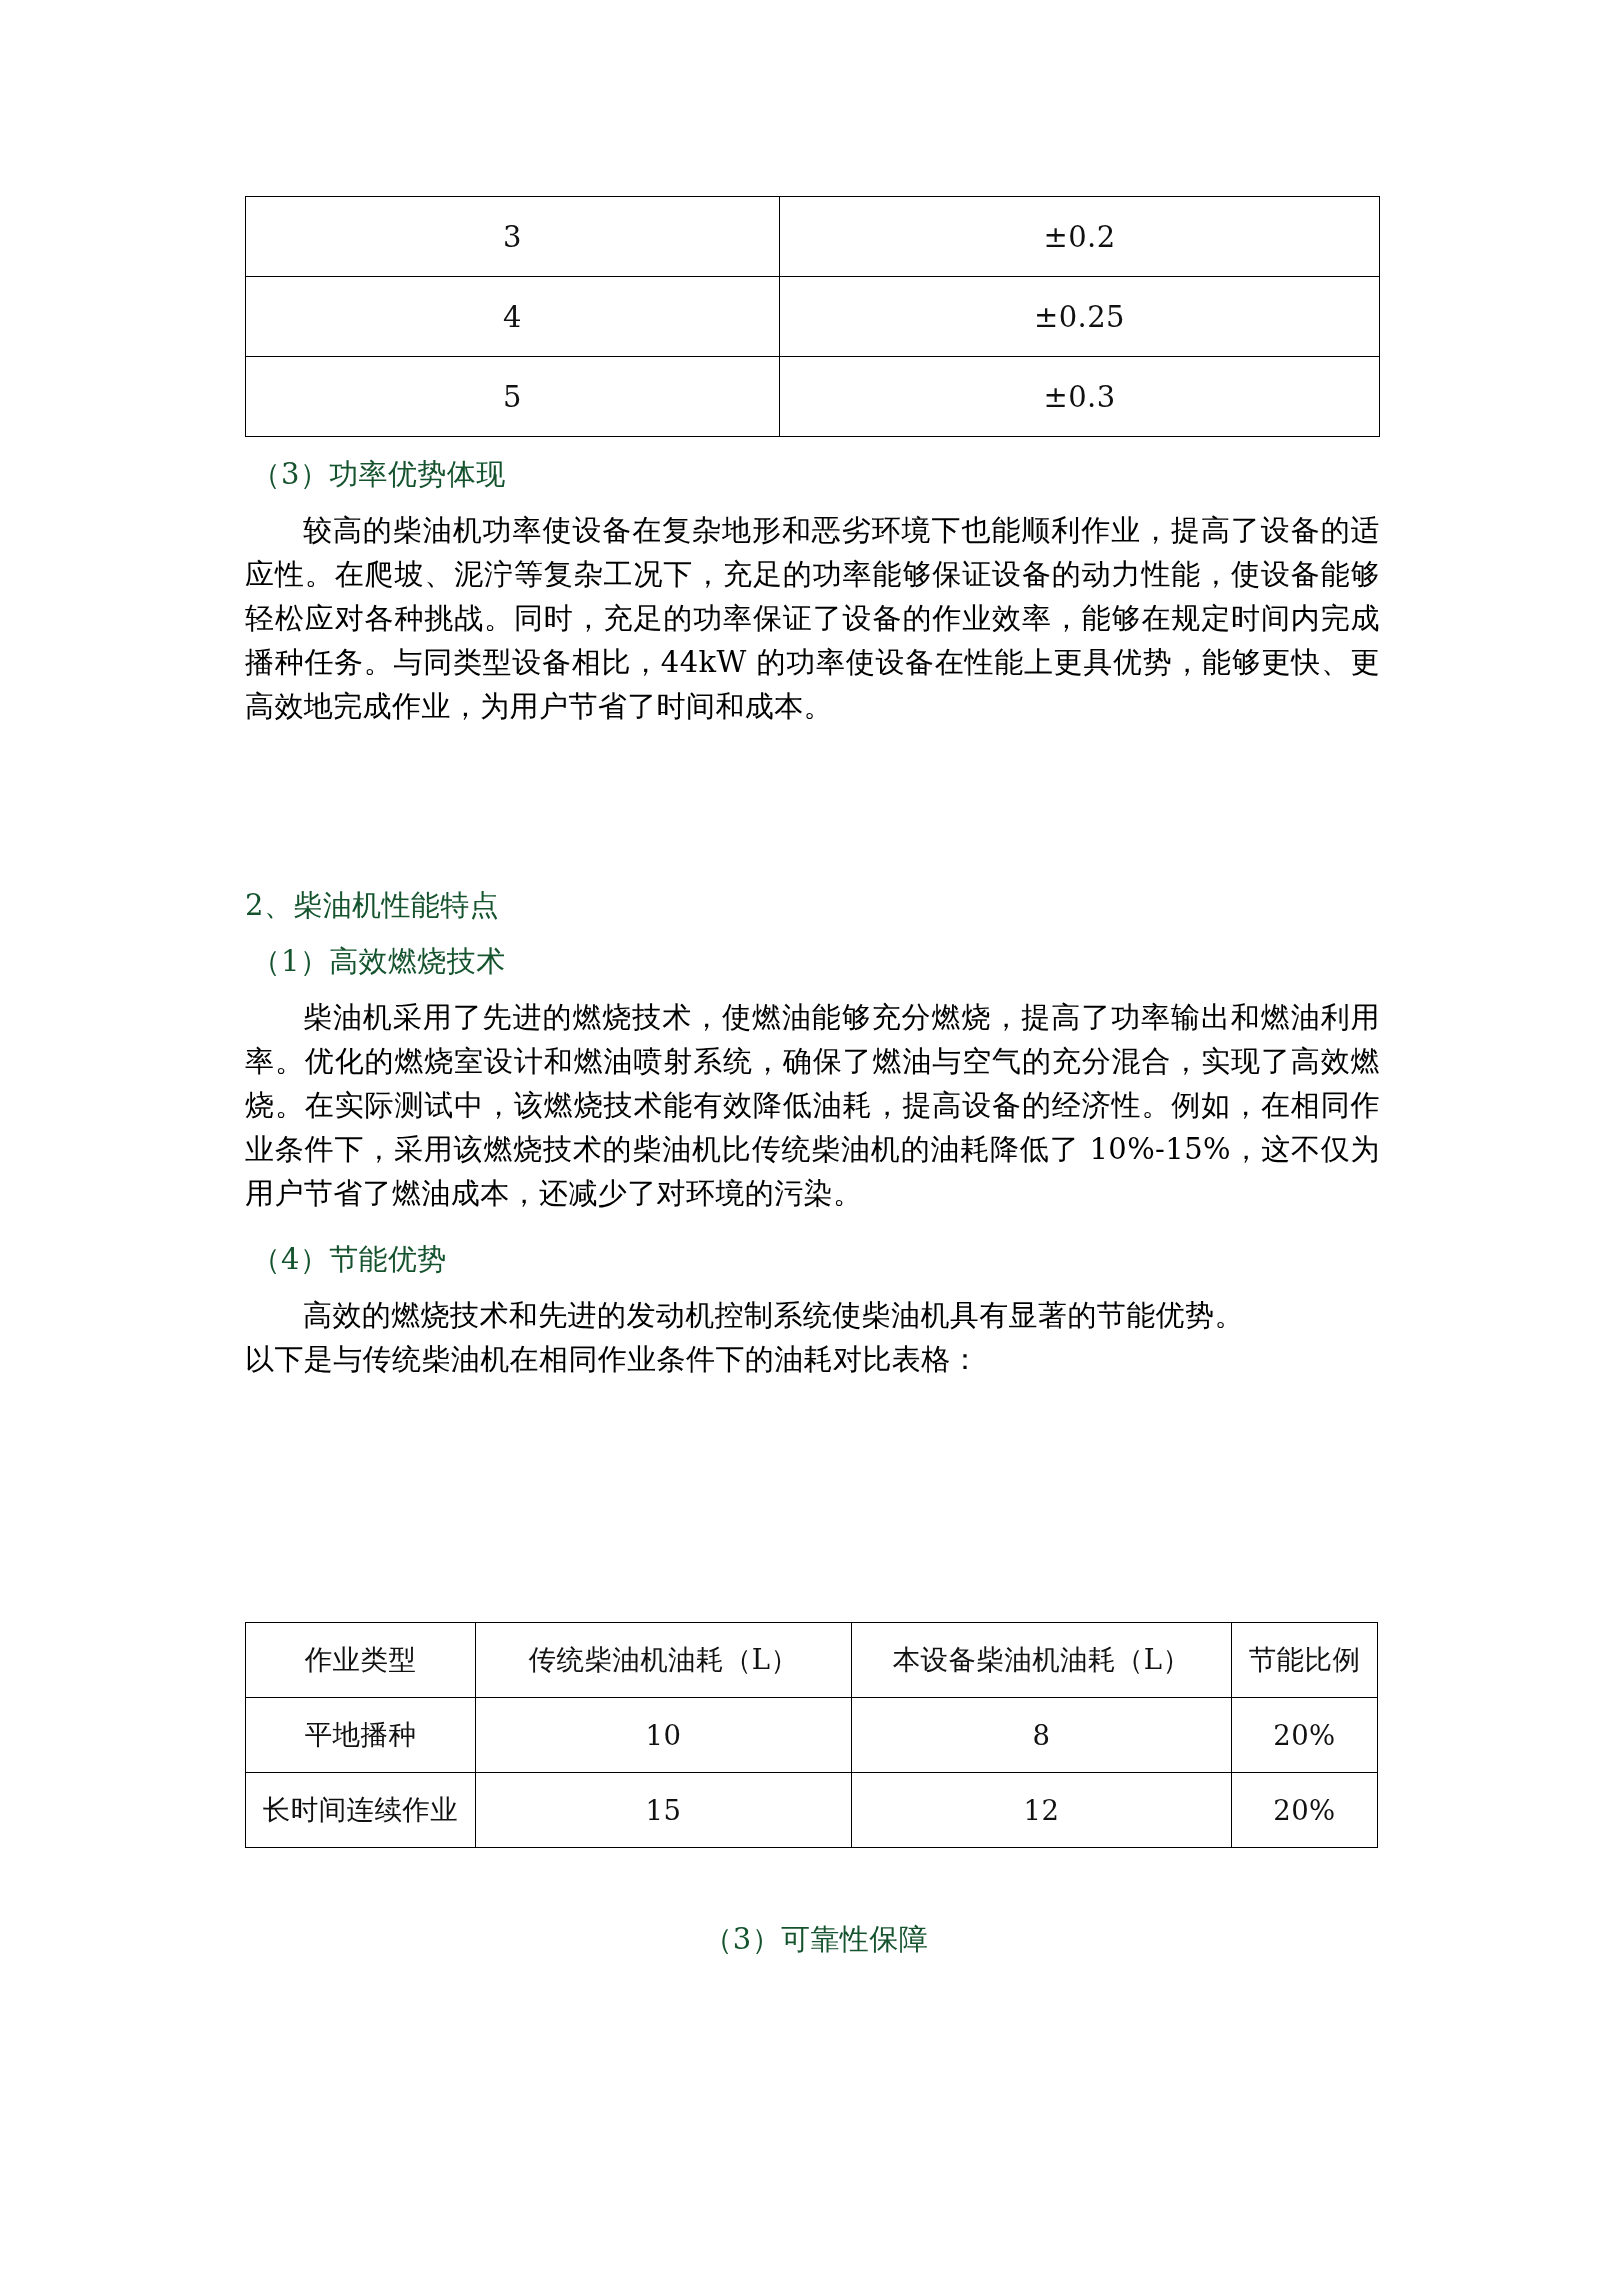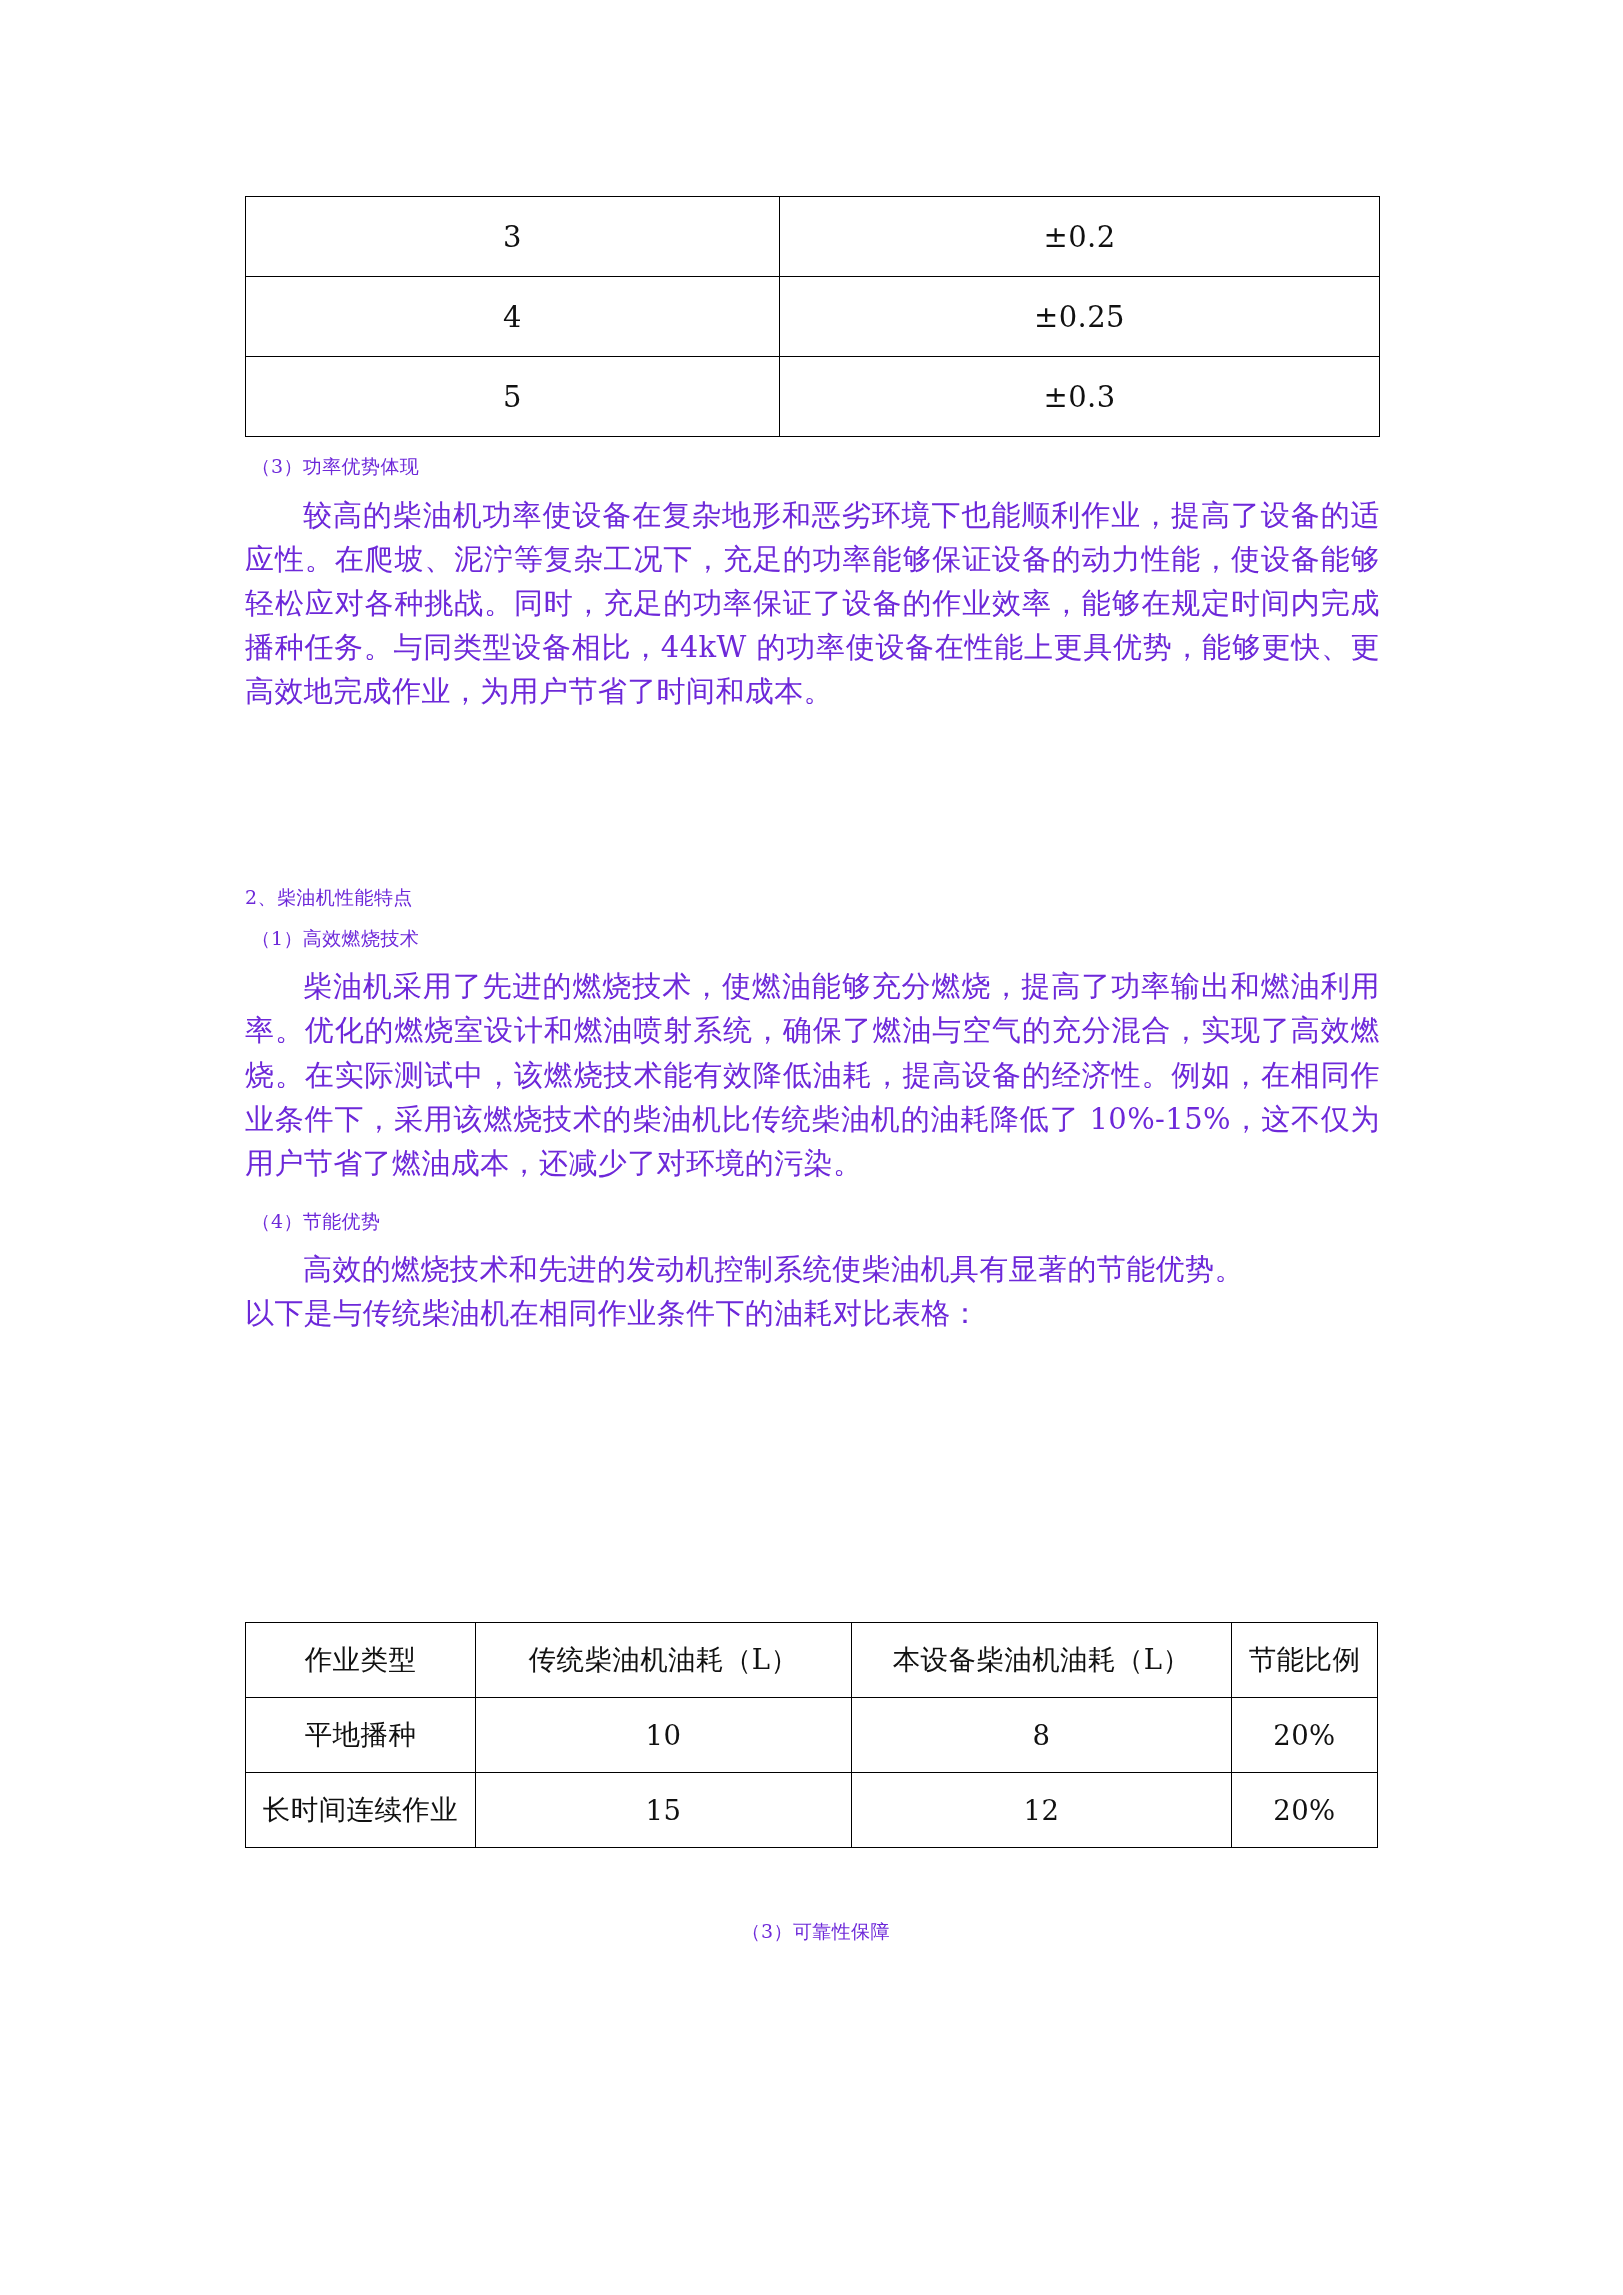--- a/index.html
+++ b/index.html
@@ -24,33 +24,33 @@
     box-sizing: border-box;
   }
 
   .para {
     font-size: 29px;
     line-height: 1.52;
     letter-spacing: 0.4px;
     text-align: justify;
     text-justify: inter-ideograph;
     margin: 0;
-    color: #6d28d9;
+    color: #000000;
   }
 
   .para.indent {
     text-indent: 58px;
   }
 
   .heading {
-    font-size: 19px;
+    font-size: 29px;
     line-height: 1.52;
     letter-spacing: 0.4px;
     margin: 0;
-    color: #6d28d9;
+    color: #14532d;
     font-weight: normal;
   }
 
   .heading.sub {
     padding-left: 6.5px;
   }
 
   .spacer-s { height: 11.8px; }
   .spacer-m { height: 22px; }
 

